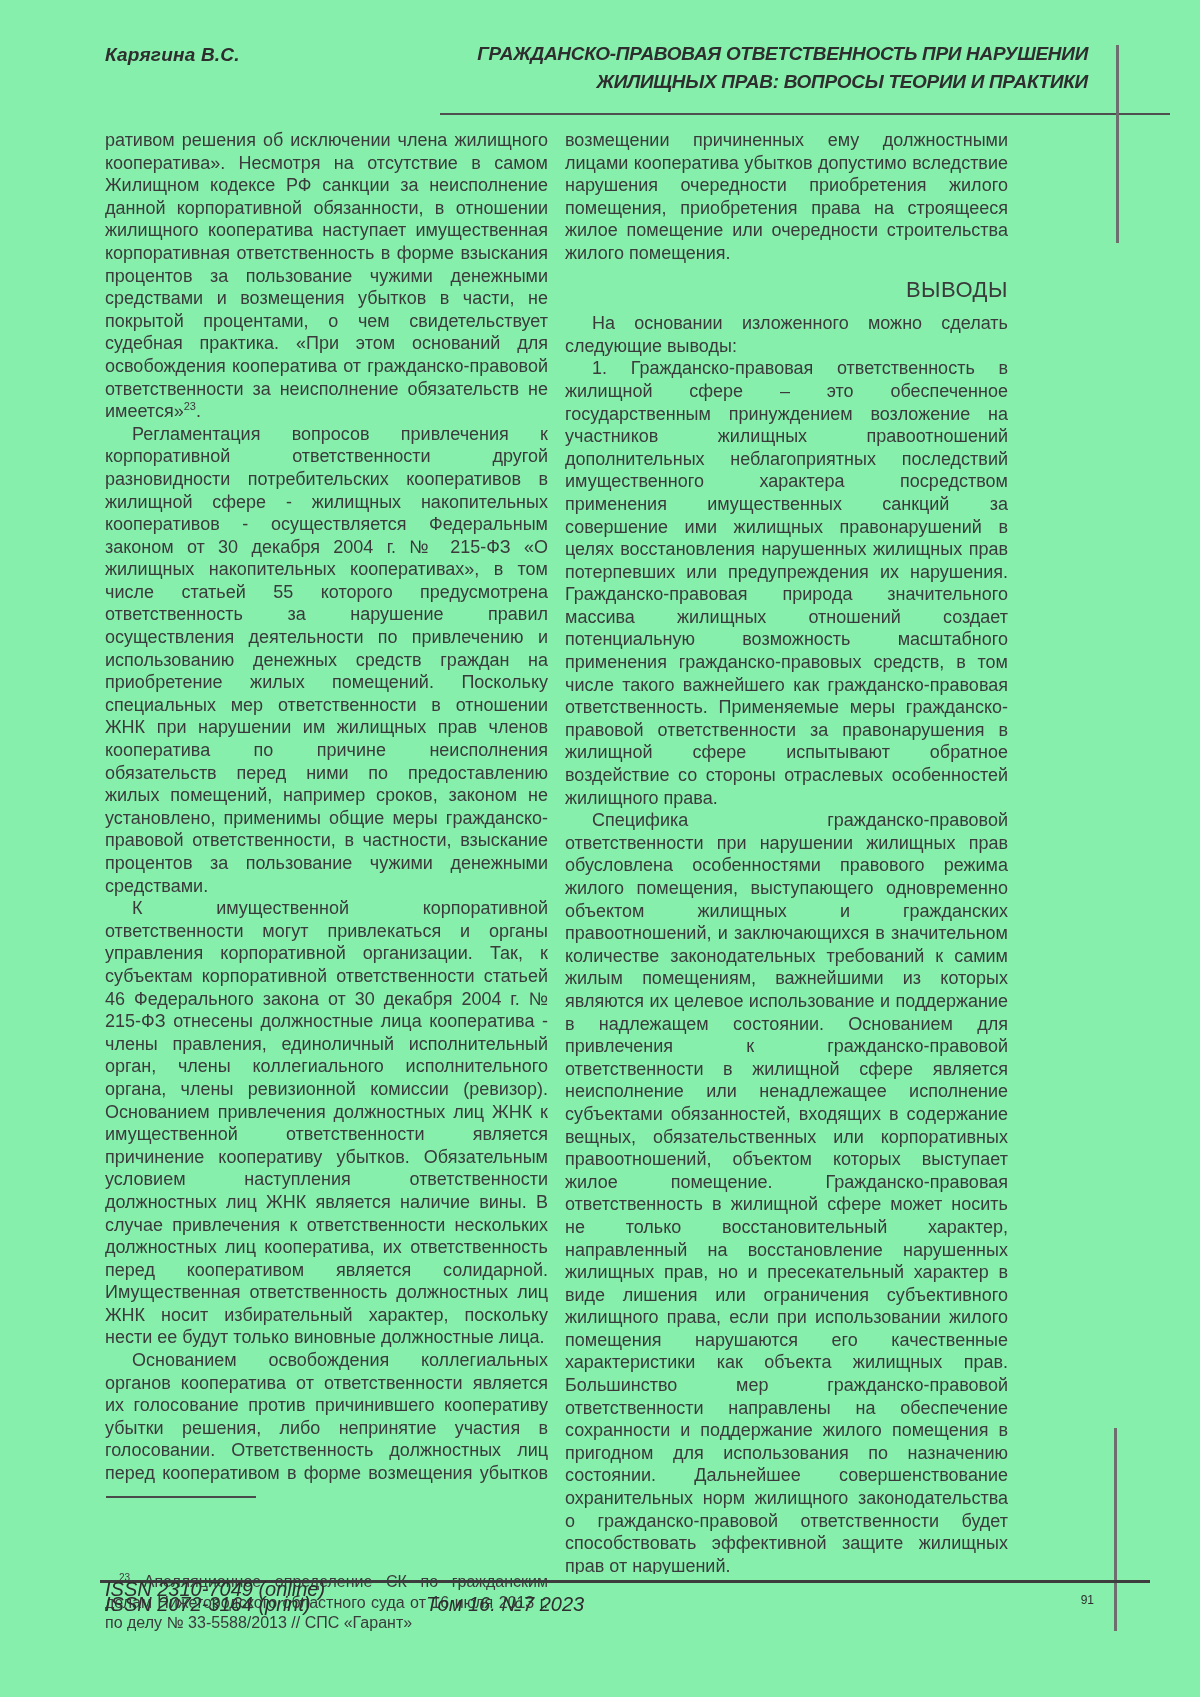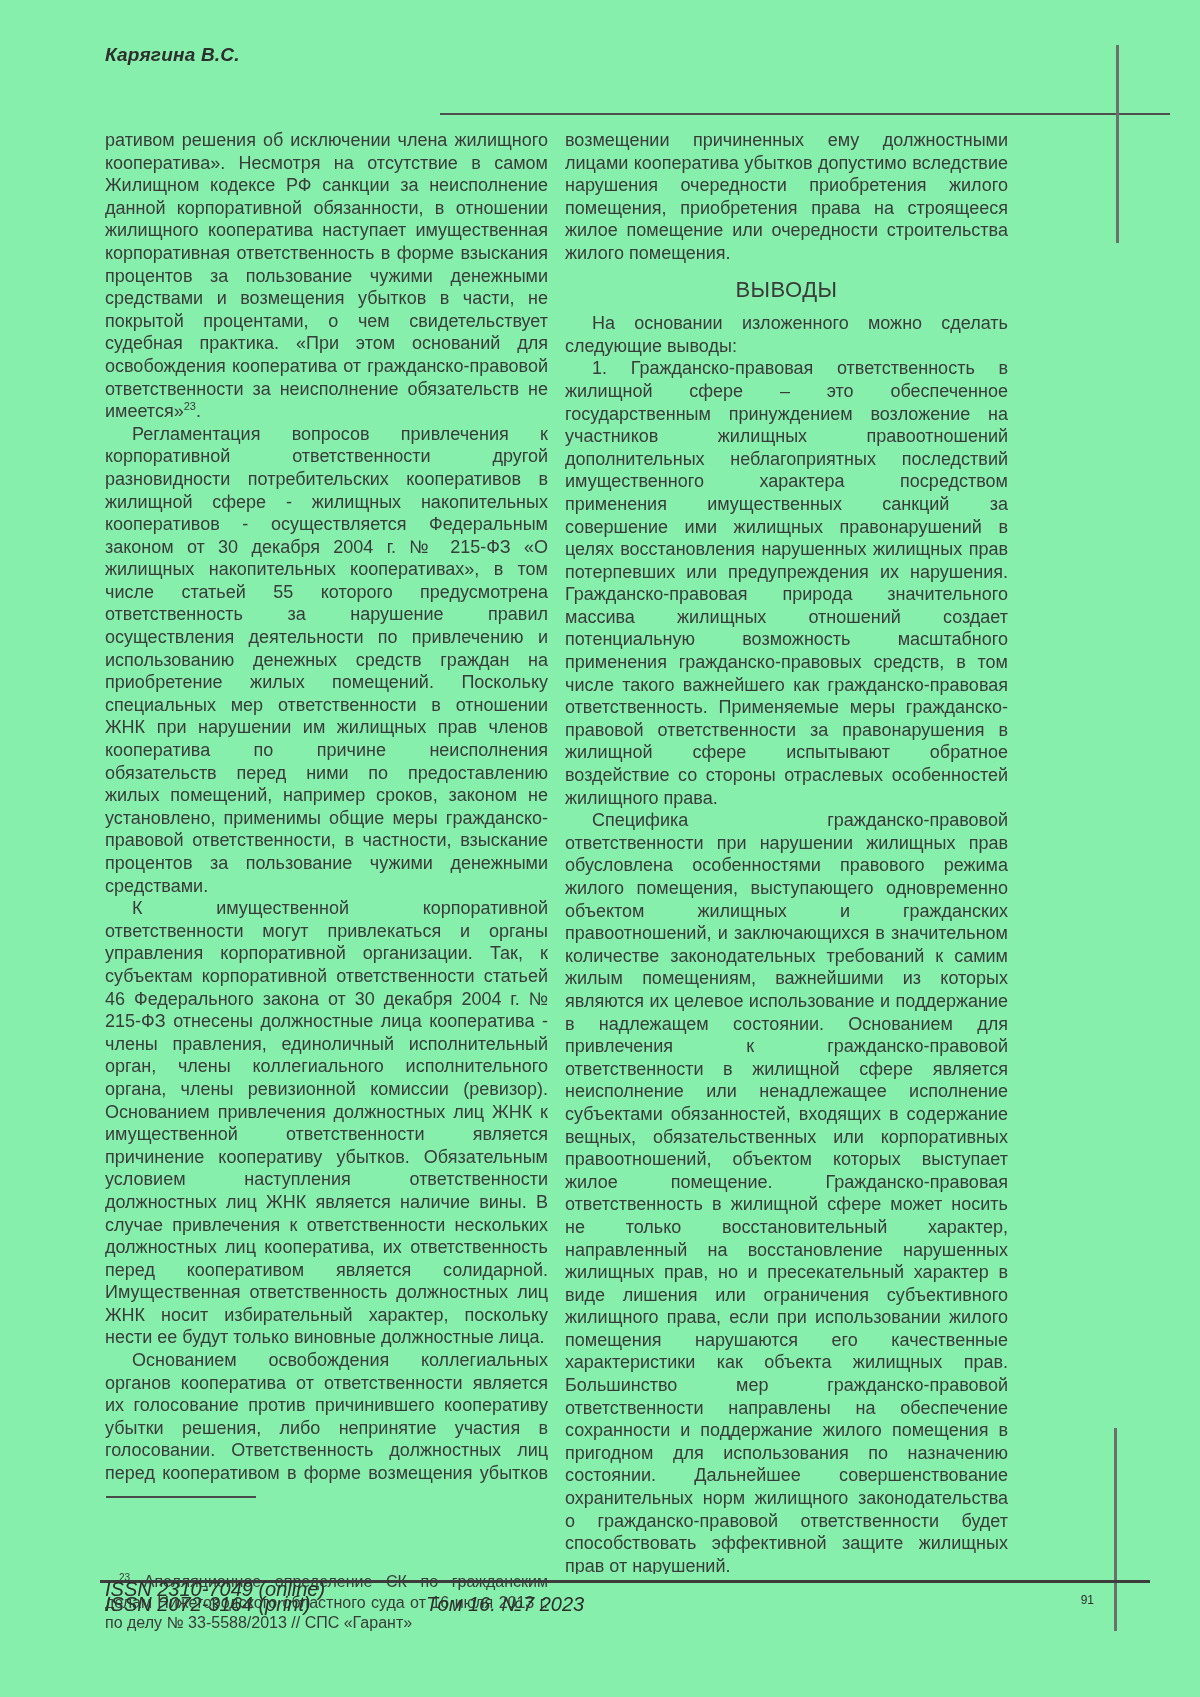--- a/index.html
+++ b/index.html
@@ -41,21 +41,21 @@
   }
   .col-left  { left:105px; top:129px; height:1360px; }
   .col-right { left:565px; top:129px; height:1445px; }
   .col p { margin:0; text-indent:27px; }
   .col p.flush { text-indent:0; }
   .col sup { font-size:11px; line-height:0; vertical-align:super; }
 
   .conclusions-heading {
     font-size:22px; font-weight:normal; letter-spacing:0.5px;
     margin:14px 0 11px 0; text-indent:0; color:#3b3b3b;
-    text-align:center;
+    text-align:right;
   }
 
   
   .footnote-rule {
     position:absolute; left:106px; top:1496px; width:150px; height:2px;
     background:#4a4a4a;
   }
   .footnote {
     position:absolute; left:105px; top:1572px; width:443px;
     font-size:16px; line-height:20.5px; text-align:justify;
@@ -80,20 +80,24 @@
     position:absolute; left:1060px; top:1593px; width:34px; text-align:right;
     font-size:12px; font-style:normal; color:#2f2f2f;
   }
 </style>
 </head>
 <body>
 
 <div class="page">
 
   <div class="author">Карягина В.С.</div>
+  <div class="title-block">
+    <div>ГРАЖДАНСКО-ПРАВОВАЯ ОТВЕТСТВЕННОСТЬ ПРИ НАРУШЕНИИ</div>
+    <div>ЖИЛИЩНЫХ ПРАВ: ВОПРОСЫ ТЕОРИИ И ПРАКТИКИ</div>
+  </div>
   <div class="header-rule"></div>
   <div class="margin-bar top"></div>
   <div class="margin-bar bottom"></div>
 
   <div class="col col-left">
     <p class="flush"><span>ративом решения об исключении члена жилищного кооператива». Несмотря на отсутствие в самом Жилищном кодексе РФ санкции за неисполнение данной корпоративной обязанности, в отношении жилищного кооператива наступает имущественная корпоративная ответственность в форме взыскания процентов за пользование чужими денежными средствами и возмещения убытков в части, не покрытой процентами, о чем свидетельствует судебная практика. «При этом оснований для освобождения кооператива от гражданско-правовой ответственности за неисполнение обязательств не имеется»</span><sup>23</sup><span>.</span></p>
     <p>Регламентация вопросов привлечения к корпоративной ответственности другой разновидности потребительских кооперативов в жилищной сфере - жилищных накопительных кооперативов - осуществляется Федеральным законом от 30 декабря 2004 г. № 215-ФЗ «О жилищных накопительных кооперативах», в том числе статьей 55 которого предусмотрена ответственность за нарушение правил осуществления деятельности по привлечению и использованию денежных средств граждан на приобретение жилых помещений. Поскольку специальных мер ответственности в отношении ЖНК при нарушении им жилищных прав членов кооператива по причине неисполнения обязательств перед ними по предоставлению жилых помещений, например сроков, законом не установлено, применимы общие меры гражданско-правовой ответственности, в частности, взыскание процентов за пользование чужими денежными средствами.</p>
     <p>К имущественной корпоративной ответственности могут привлекаться и органы управления корпоративной организации. Так, к субъектам корпоративной ответственности статьей 46 Федерального закона от 30 декабря 2004 г. № 215-ФЗ отнесены должностные лица кооператива - члены правления, единоличный исполнительный орган, члены коллегиального исполнительного органа, члены ревизионной комиссии (ревизор). Основанием привлечения должностных лиц ЖНК к имущественной ответственности является причинение кооперативу убытков. Обязательным условием наступления ответственности должностных лиц ЖНК является наличие вины. В случае привлечения к ответственности нескольких должностных лиц кооператива, их ответственность перед кооперативом является солидарной. Имущественная ответственность должностных лиц ЖНК носит избирательный характер, поскольку нести ее будут только виновные должностные лица.</p>
     <p>Основанием освобождения коллегиальных органов кооператива от ответственности является их голосование против причинившего кооперативу убытки решения, либо непринятие участия в голосовании. Ответственность должностных лиц перед кооперативом в форме возмещения убытков не наступает в случае совершения ими причинивших убытки действий, основанных на законном решении общего собрания членов кооператива. Правом на обращение в суд с иском о возмещении убытков наделен как сам кооператив, так и его члены, совокупная доля которых от общего числа членов кооператива составляет не менее одного процента. Обращение в суд с иском члена кооператива о</p>
   </div>

